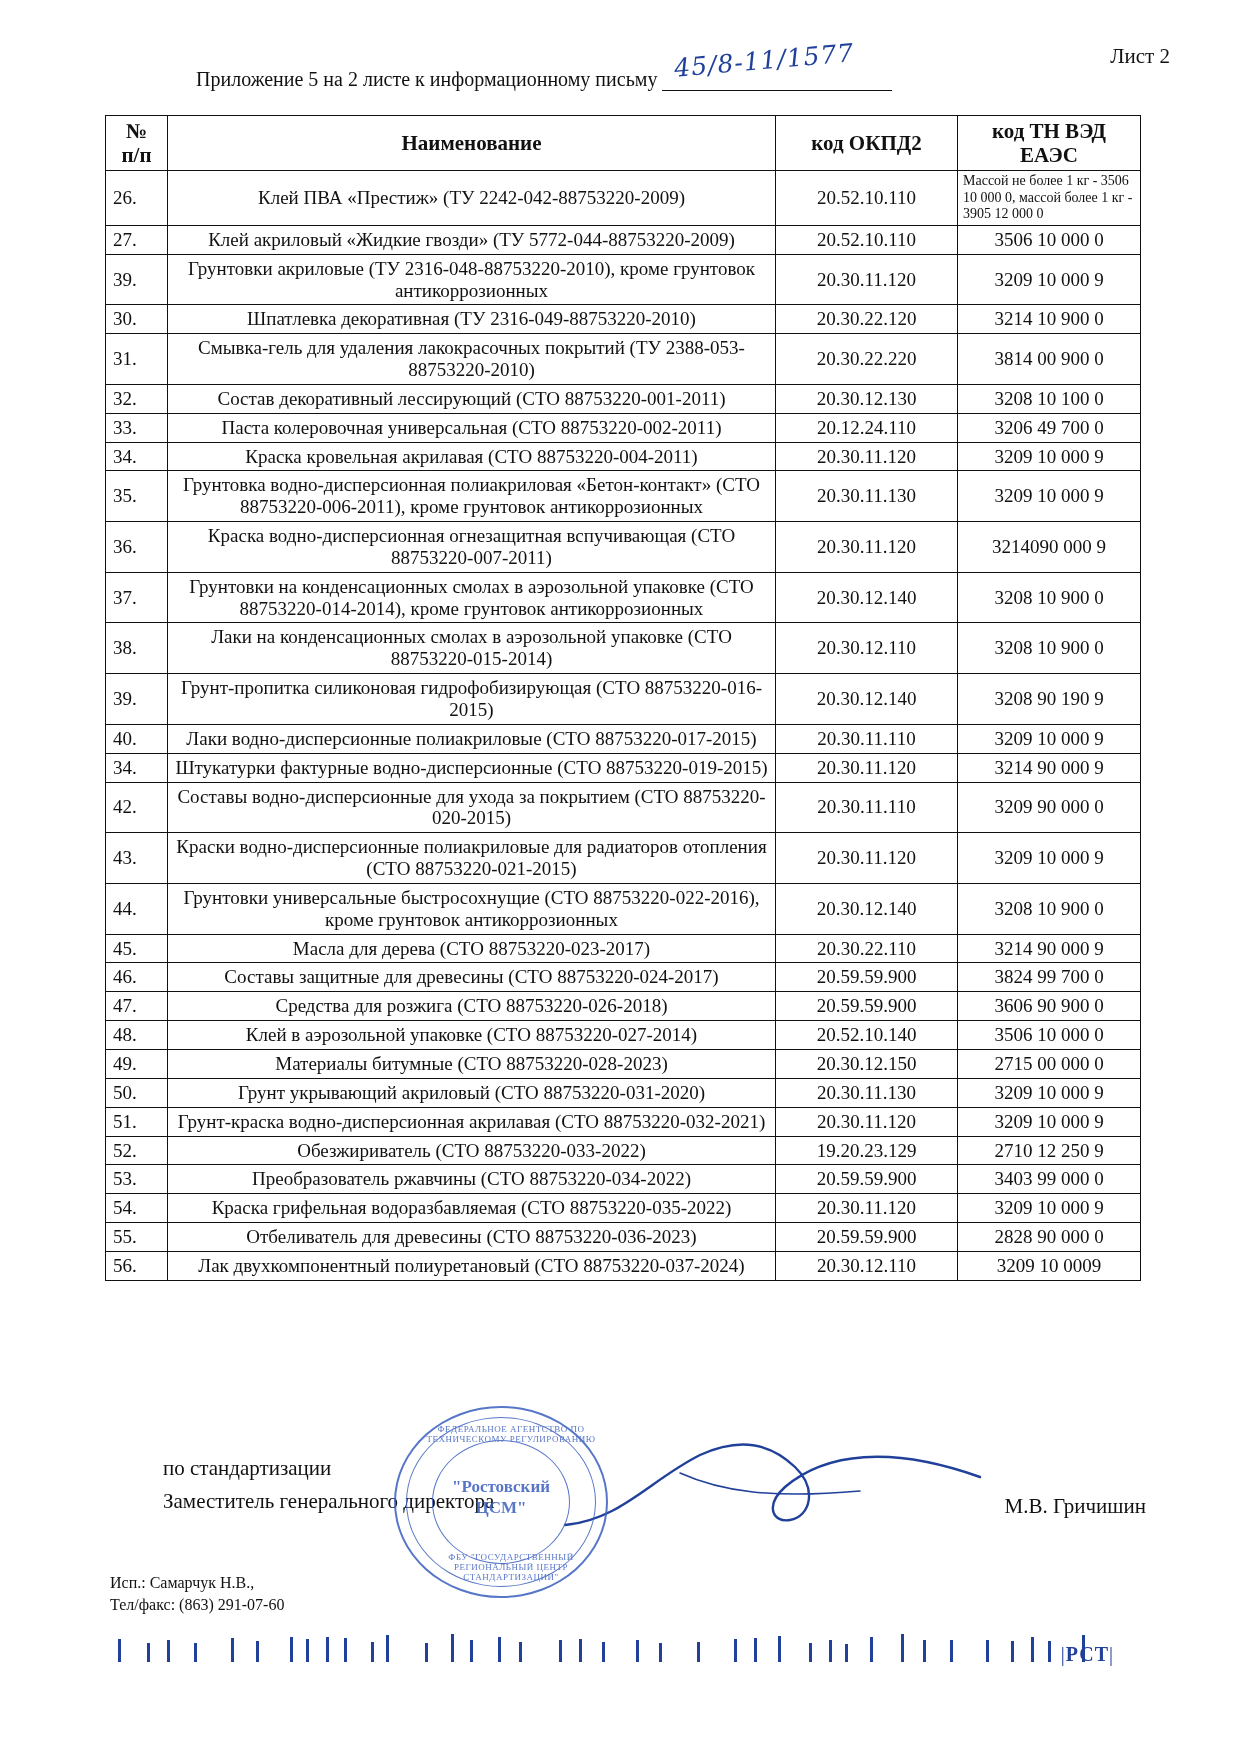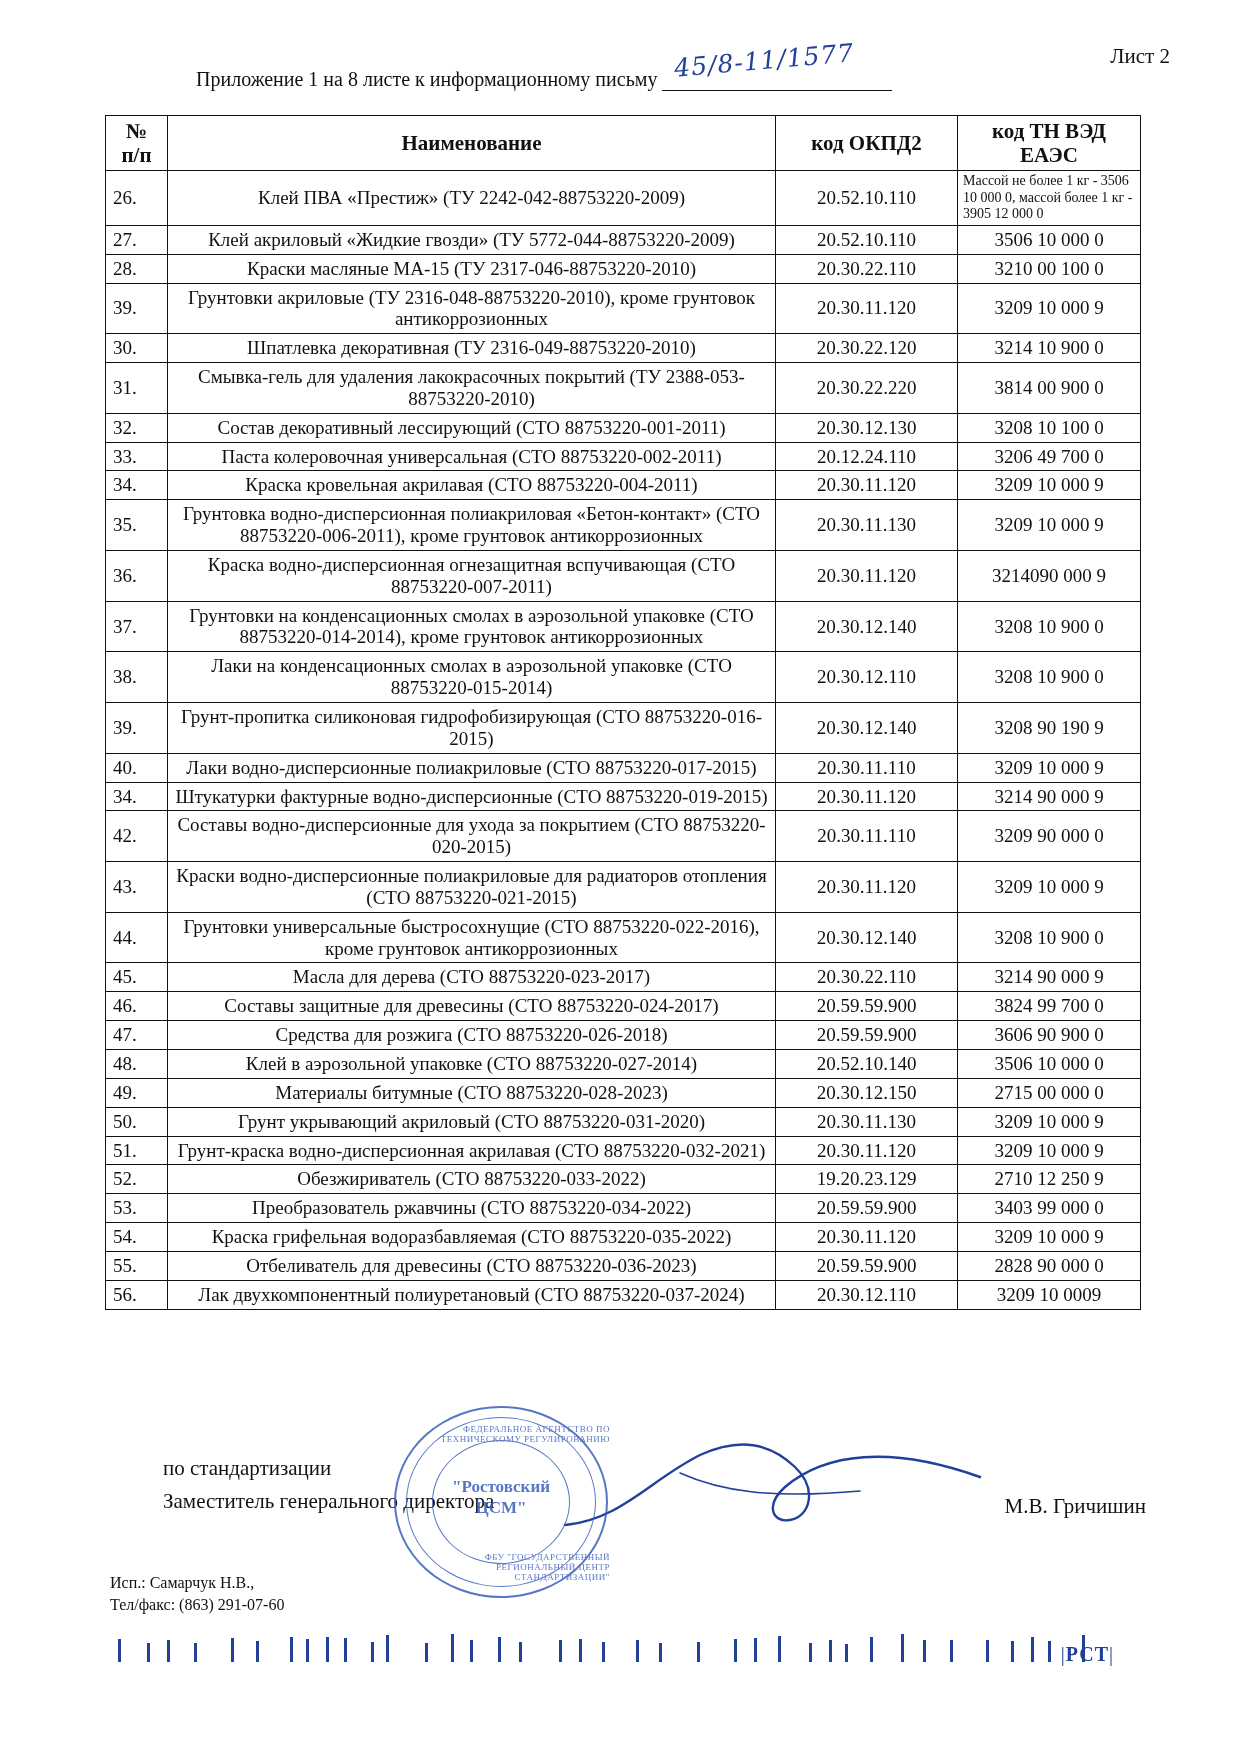--- a/index.html
+++ b/index.html
@@ -155,21 +155,21 @@
     font-size: 17px;
     font-weight: bold;
     line-height: 1.25;
     font-family: "Liberation Serif", serif;
   }
   .stamp .arc-text {
     position: absolute;
     left: 0; right: 0;
     color: #3a5fbf;
     font-size: 9px;
-    text-align: right;
+    text-align: center;
     letter-spacing: 0.5px;
     margin-left: 20px;
   }
   .stamp .arc-top { top: 20px; }
   .stamp .arc-bot { bottom: 18px; }
   
   .barcode {
     position: absolute;
     left: 118px;
     bottom: 92px;
@@ -196,21 +196,21 @@
   .rst .bracket { font-weight: normal; }
 </style>
 </head>
 <body>
 
 <div class="page">
 
   <div class="sheet-label">Лист 2</div>
 
   <div class="header-line">
-    <span>Приложение 1 на 8 листе к информационному письму</span>
+    <span>Приложение 5 на 2 листе к информационному письму</span>
     <span class="under">
       <span class="handwriting">45/8-11/1577</span>
     </span>
   </div>
 
   <table class="reg">
     <colgroup>
       <col class="c-num">
       <col class="c-name">
       <col class="c-okpd">
@@ -235,26 +235,20 @@
           <td class="num">26.</td>
           <td class="name">Клей ПВА «Престиж» (ТУ 2242-042-88753220-2009)</td>
           <td class="okpd">20.52.10.110</td>
           <td class="tnved small">Массой не более 1 кг - 3506 10 000 0, массой более 1 кг - 3905 12 000 0</td>
         </tr>
         <tr>
           <td class="num">27.</td>
           <td class="name">Клей акриловый «Жидкие гвозди» (ТУ 5772-044-88753220-2009)</td>
           <td class="okpd">20.52.10.110</td>
           <td class="tnved">3506 10 000 0</td>
-        </tr>
-        <tr>
-          <td class="num">28.</td>
-          <td class="name">Краски масляные МА-15 (ТУ 2317-046-88753220-2010)</td>
-          <td class="okpd">20.30.22.110</td>
-          <td class="tnved">3210 00 100 0</td>
         </tr>
         <tr>
           <td class="num">39.</td>
           <td class="name">Грунтовки акриловые (ТУ 2316-048-88753220-2010), кроме грунтовок антикоррозионных</td>
           <td class="okpd">20.30.11.120</td>
           <td class="tnved">3209 10 000 9</td>
         </tr>
         <tr>
           <td class="num">30.</td>
           <td class="name">Шпатлевка декоративная  (ТУ 2316-049-88753220-2010)</td>

